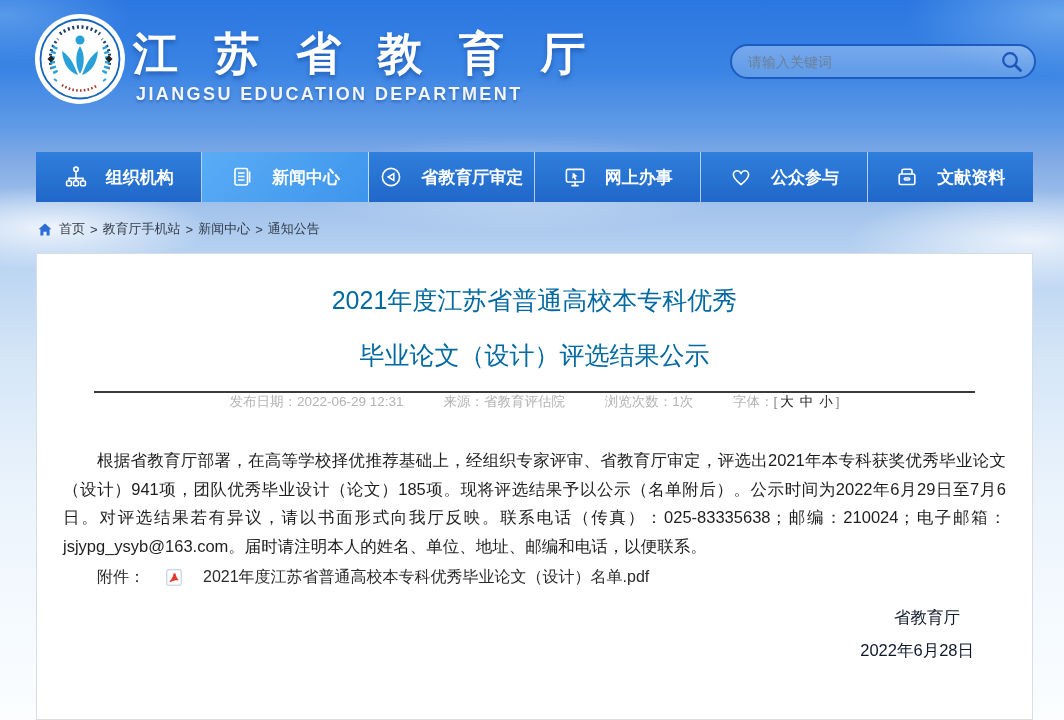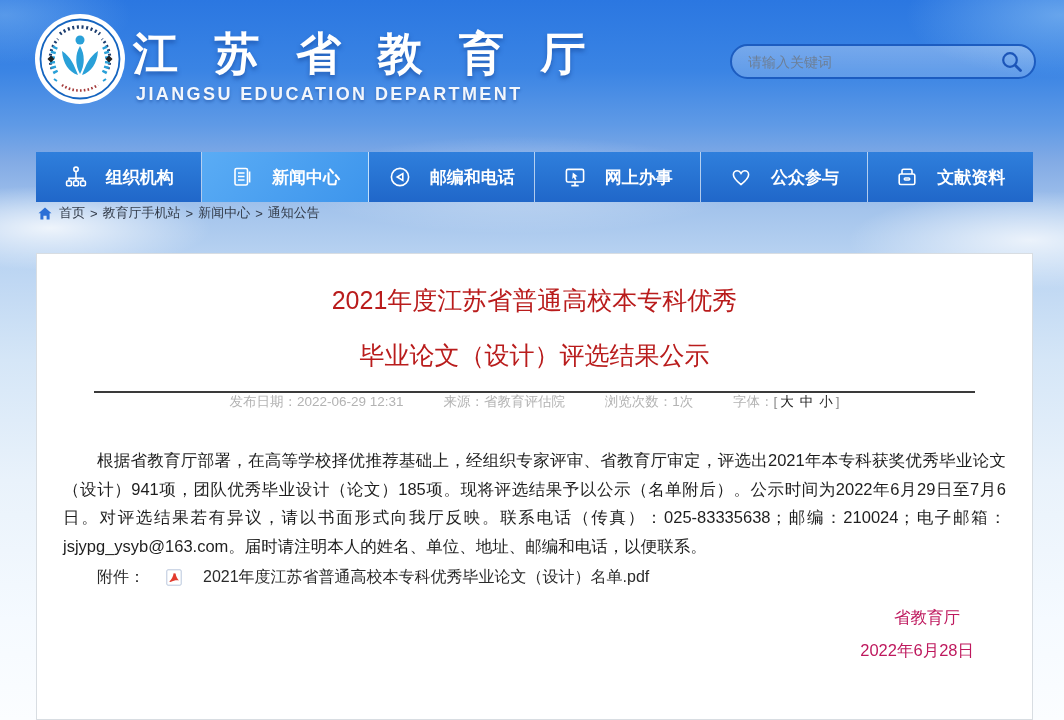--- a/index.html
+++ b/index.html
@@ -53,50 +53,50 @@
     flex:1; display:flex; align-items:center; justify-content:center; gap:18px;
     color:#fff; font-size:17px; font-weight:bold; cursor:pointer;
     border-right:1px solid rgba(255,255,255,.65);
   }
   .nav-item:last-child{ border-right:none; }
   .nav-item.active{ background:linear-gradient(135deg,#5aacf5,#3d95ec); }
   .nicon{ width:24px; height:24px; display:inline-flex; }
 
   
   .breadcrumb{
-    position:absolute; left:38px; top:204px; font-size:13px; color:#333c4a;
+    position:absolute; left:38px; top:220px; font-size:13px; color:#333c4a;
     display:flex; align-items:center; gap:5px;
   }
   .crumb{ cursor:pointer; }
   .crumb-sep{ color:#333c4a; }
   .home-icon{ width:14px; height:13px; display:inline-flex; margin-right:2px; }
 
   
   .card{
     position:absolute; left:36px; top:253px; width:997px; height:467px;
     background:#ffffff; border:1px solid #d8dde2;
   }
   .article-title{ margin:31px 50px 0; text-align:center; font-size:25px;
-    font-weight:400; color:#b91c1c; line-height:30px; }
+    font-weight:400; color:#0369a1; line-height:30px; }
   .article-title.second{ margin-top:25px; }
   .divider{ margin:21px 57px 0; border-top:2px solid #3a3a3a; }
   .meta{ text-align:center; font-size:13.5px; color:#b3b3b3; white-space:nowrap; }
   .meta-item{ margin:0 18px; }
   .font-switch{ color:#222; cursor:pointer; padding:0 3px; }
   .meta-bracket{ color:#8a8a8a; }
   .body-text{
     margin:35px 26px 0; font-size:16.5px; line-height:28.6px; color:#1e1e1e;
     text-align:justify; text-indent:34px;
   }
   .attachment{ margin:7px 26px 0; font-size:16px; color:#2a2a2a; padding-left:34px;
     display:flex; align-items:center; gap:19px; }
   .pdf-icon{ width:16px; height:17px; display:inline-flex; margin:0 2px; }
   .attachment-link{ cursor:pointer; }
   .signature{ margin:13px 58px 0 0; text-align:right; font-size:16.5px;
-    color:#be185d; line-height:33px; }
+    color:#0f172a; line-height:33px; }
   .signature .sig-name{ padding-right:14px; }
 </style>
 </head>
 <body>
 
 <div class="page">
 
   <div class="header">
 
     <div class="logo">
@@ -159,21 +159,21 @@
       <span>新闻中心</span>
     </div>
 
     <div class="nav-item">
       <span class="nicon">
         <svg viewBox="0 0 24 24" fill="none" stroke="#fff" stroke-width="1.6">
           <circle cx="12" cy="12" r="8.6"></circle>
           <path d="M14.8 8.6 L9.2 12 L14.8 15.4 Z"></path>
         </svg>
       </span>
-      <span>邮编和电话</span>
+      <span>省教育厅审定</span>
     </div>
 
     <div class="nav-item">
       <span class="nicon">
         <svg viewBox="0 0 24 24" fill="none" stroke="#fff" stroke-width="1.6">
           <rect x="3.4" y="4.4" width="17.2" height="12.6" rx="1.6"></rect>
           <path d="M12 17 V20.3 M8.3 20.6 H15.7"></path>
           <path d="M9.8 7.6 L14.6 11.3 L12.4 11.8 L13.5 14.4 L11.9 15.1 L10.8 12.4 L9.2 13.9 Z" fill="#fff" stroke="none"></path>
         </svg>
       </span>

